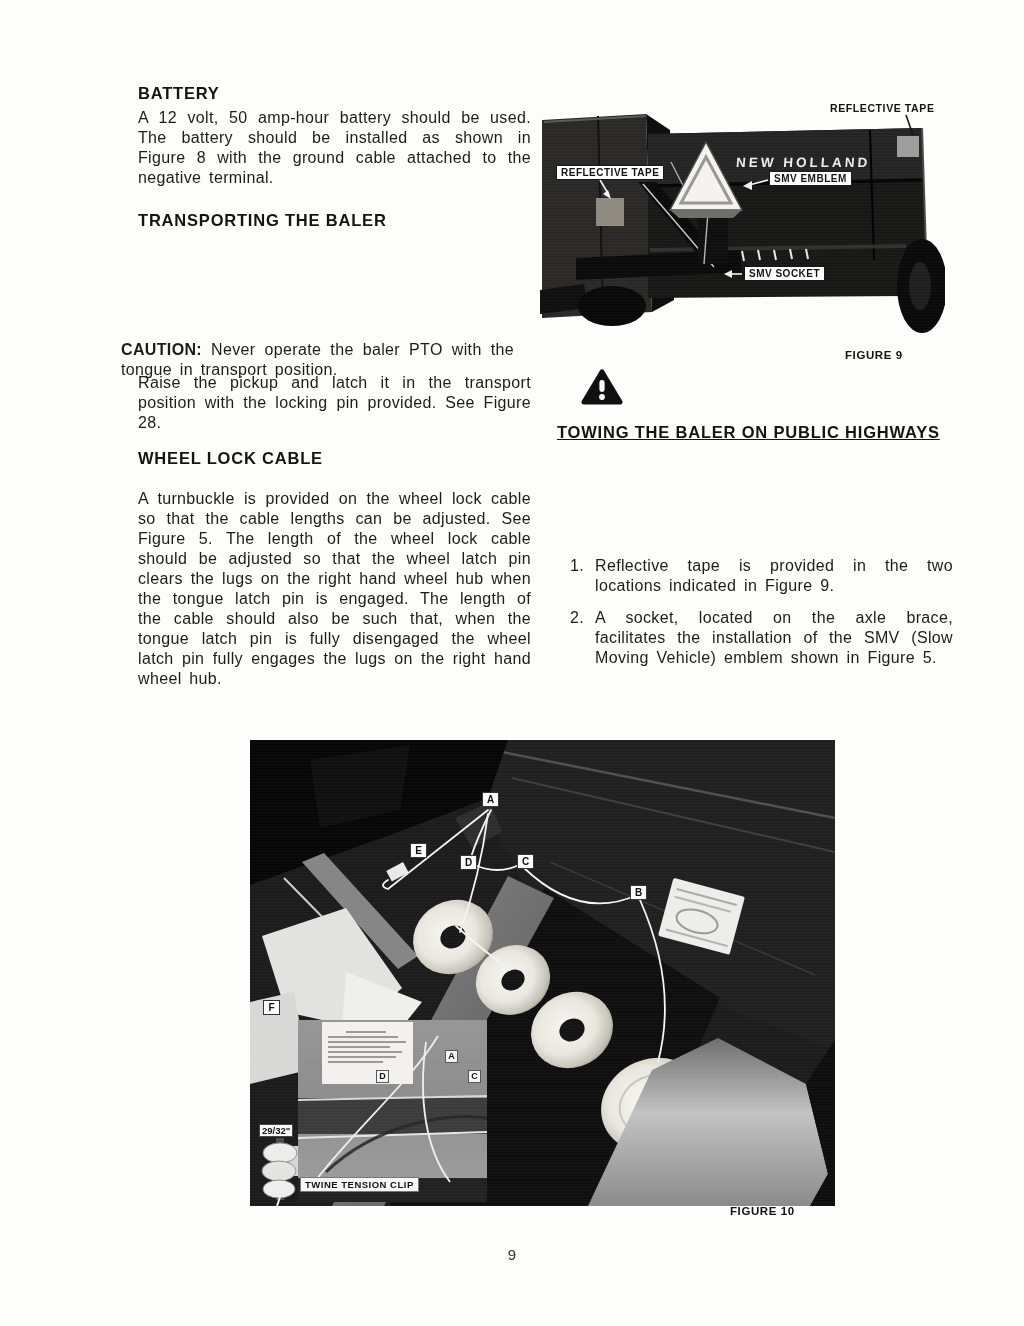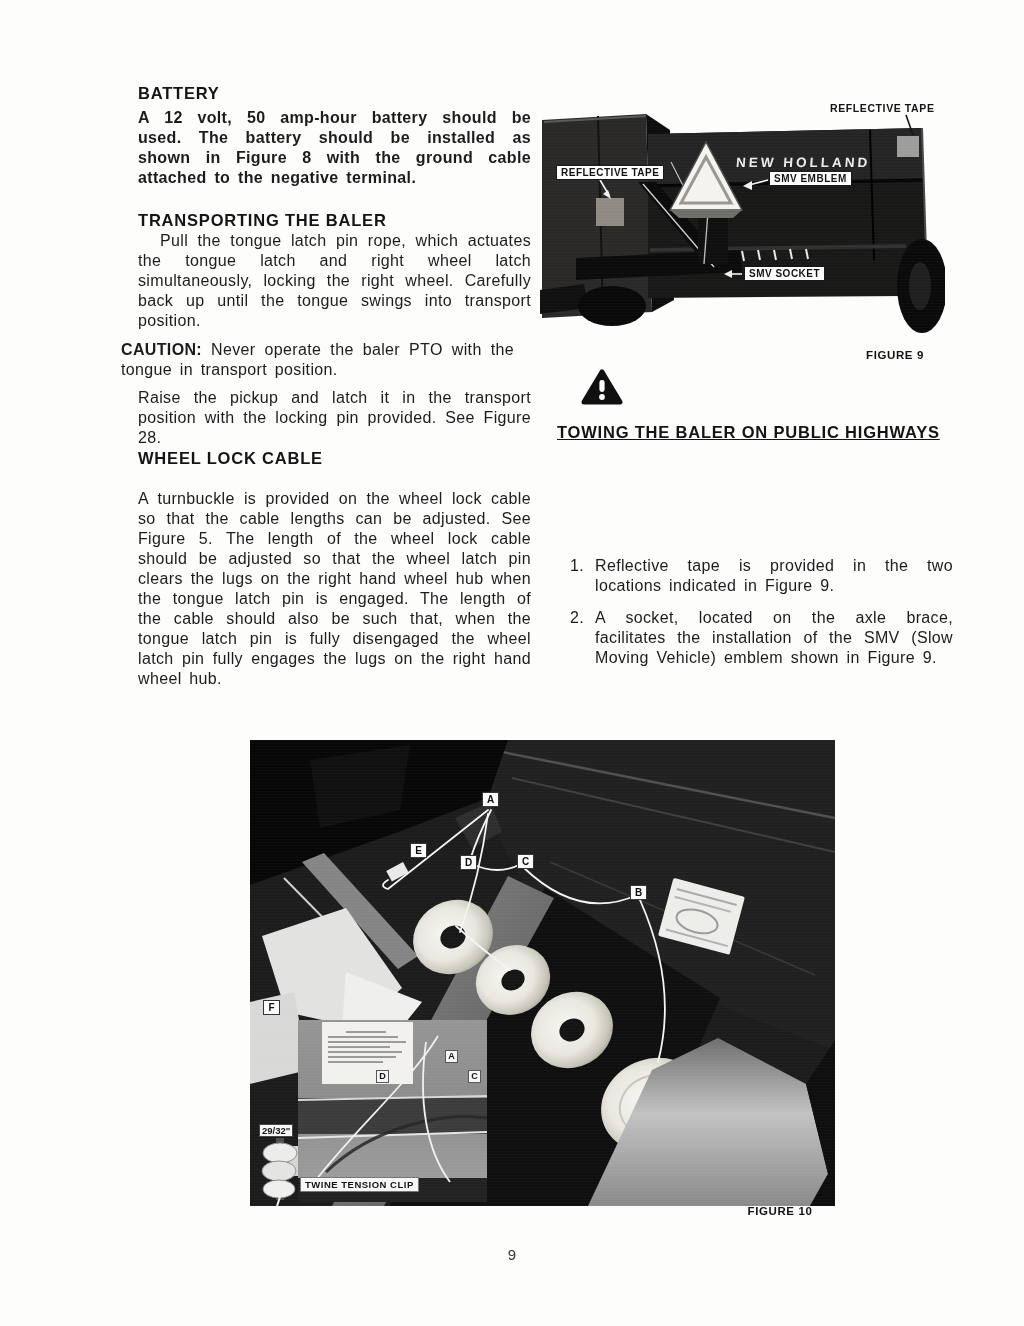--- a/index.html
+++ b/index.html
@@ -2,21 +2,21 @@
 <html><head>
 <meta charset="utf-8">
 <style>
   html,body{margin:0;padding:0;}
   body{background:#e8e8e8;font-family:"Liberation Sans",sans-serif;}
   .page{position:relative;width:1024px;height:1326px;background:#fdfdfc;margin:0 auto;overflow:hidden;color:#171717;}
   .h{position:absolute;font-weight:bold;font-size:16.5px;letter-spacing:.8px;color:#141414;white-space:nowrap;}
   .p{position:absolute;font-size:16px;line-height:20px;text-align:justify;letter-spacing:.35px;word-spacing:3px;color:#1c1c1c;}
   .indent{text-indent:22px;}
   .bold{font-weight:bold;}
-  .figcap{position:absolute;font-weight:bold;font-size:11.5px;letter-spacing:.6px;text-align:center;color:#111;}
+  .figcap{position:absolute;font-weight:bold;font-size:11.5px;letter-spacing:.6px;text-align:left;color:#111;}
   .list-item{position:absolute;display:flex;font-size:16px;line-height:20px;letter-spacing:.35px;word-spacing:3px;color:#1c1c1c;}
   .list-num{width:25px;flex:0 0 25px;}
   .list-text{flex:1;text-align:justify;}
   
   .fig9{position:absolute;left:540px;top:100px;width:405px;height:270px;}
   .fig9 svg{position:absolute;left:0;top:0;}
   .photo-label{position:absolute;background:#fff;border:1px solid #161616;font-weight:bold;font-size:10px;letter-spacing:.5px;padding:1px 4px;color:#111;white-space:nowrap;z-index:5;}
   .free-label{position:absolute;font-weight:bold;font-size:10.5px;letter-spacing:.6px;color:#111;white-space:nowrap;z-index:5;}
   .brand{position:absolute;left:196px;top:55px;color:#ececec;font-weight:bold;font-size:13.5px;letter-spacing:3px;white-space:nowrap;z-index:2;transform:skewX(-4deg);}
   
@@ -31,29 +31,28 @@
   .clip-label{position:absolute;left:50px;top:437px;background:#f7f7f7;color:#111;font-weight:bold;font-size:9.5px;letter-spacing:.5px;padding:1px 4px;z-index:7;white-space:nowrap;border:1px solid #777;}
   .pageno{position:absolute;left:0;top:1246px;width:1024px;text-align:center;font-size:15px;color:#333;}
   .grain{position:absolute;inset:0;background-image:repeating-linear-gradient(0deg,rgba(255,255,255,.025) 0 1px,transparent 1px 3px);pointer-events:none;z-index:8;}
 </style>
 </head>
 <body>
 
 <div class="page">
 
   <div class="h" style="left:138px;top:84px;">BATTERY</div>
-  <div class="p" style="left:138px;top:108px;width:393px;font-weight:bold;">A 12 volt, 50 amp-hour battery should be used. The battery should be installed as shown in Figure 8 with the ground cable attached to the negative terminal.</div>
+  <div class="p" style="left:138px;top:108px;width:393px;">A 12 volt, 50 amp-hour battery should be used. The battery should be installed as shown in Figure 8 with the ground cable attached to the negative terminal.</div>
 
   <div class="h" style="left:138px;top:211px;">TRANSPORTING THE BALER</div>
-  <div class="p indent" style="left:138px;top:231px;width:393px;">Pull the tongue latch pin rope, which actuates the tongue latch and right wheel latch simultaneously, locking the right wheel. Carefully back up until the tongue swings into transport position.</div>
 
   <div class="p" style="left:121px;top:340px;width:393px;"><span class="bold">CAUTION:</span>
     <span>Never operate the baler PTO with the tongue in transport position.</span></div>
 
-  <div class="p" style="left:138px;top:388px;width:393px;">Raise the pickup and latch it in the transport position with the locking pin provided. See Figure 28.</div>
+  <div class="p" style="left:138px;top:373px;width:393px;">Raise the pickup and latch it in the transport position with the locking pin provided. See Figure 28.</div>
 
   <div class="h" style="left:138px;top:449px;">WHEEL LOCK CABLE</div>
   <div class="p" style="left:138px;top:489px;width:393px;">A turnbuckle is provided on the wheel lock cable so that the cable lengths can be adjusted. See Figure 5. The length of the wheel lock cable should be adjusted so that the wheel latch pin clears the lugs on the right hand wheel hub when the tongue latch pin is engaged. The length of the cable should also be such that, when the tongue latch pin is fully disengaged the wheel latch pin fully engages the lugs on the right hand wheel hub.</div>
 
   <div class="fig9">
     <svg width="405" height="270" viewBox="0 0 405 270">
 
       <polygon points="2,20 106,14 112,212 2,218" fill="#2a2927"></polygon>
       <line x1="58" y1="16" x2="63" y2="214" stroke="#111" stroke-width="2"></line>
       <line x1="4" y1="22" x2="106" y2="16" stroke="#5a5a5a" stroke-width="2"></line>
@@ -119,21 +118,21 @@
   </svg>
 
   <div class="h" style="left:557px;top:423px;text-decoration:underline;">TOWING THE BALER ON PUBLIC HIGHWAYS</div>
 
   <div class="list-item" style="left:570px;top:556px;width:383px;">
     <div class="list-num">1.</div>
     <div class="list-text">Reflective tape is provided in the two locations indicated in Figure 9.</div>
   </div>
   <div class="list-item" style="left:570px;top:608px;width:383px;">
     <div class="list-num">2.</div>
-    <div class="list-text">A socket, located on the axle brace, facilitates the installation of the SMV (Slow Moving Vehicle) emblem shown in Figure 9.</div>
+    <div class="list-text">A socket, located on the axle brace, facilitates the installation of the SMV (Slow Moving Vehicle) emblem shown in Figure 5.</div>
   </div>
 
   <div class="fig10">
     <svg width="585" height="466" viewBox="0 0 585 466">
       <defs>
         <radialGradient id="spool" cx="45%" cy="42%" r="65%">
           <stop offset="0%" stop-color="#f7f6f2"></stop>
             <stop offset="55%" stop-color="#e9e7df"></stop>
           <stop offset="82%" stop-color="#c7c4b9"></stop>
             <stop offset="100%" stop-color="#96938a"></stop>

